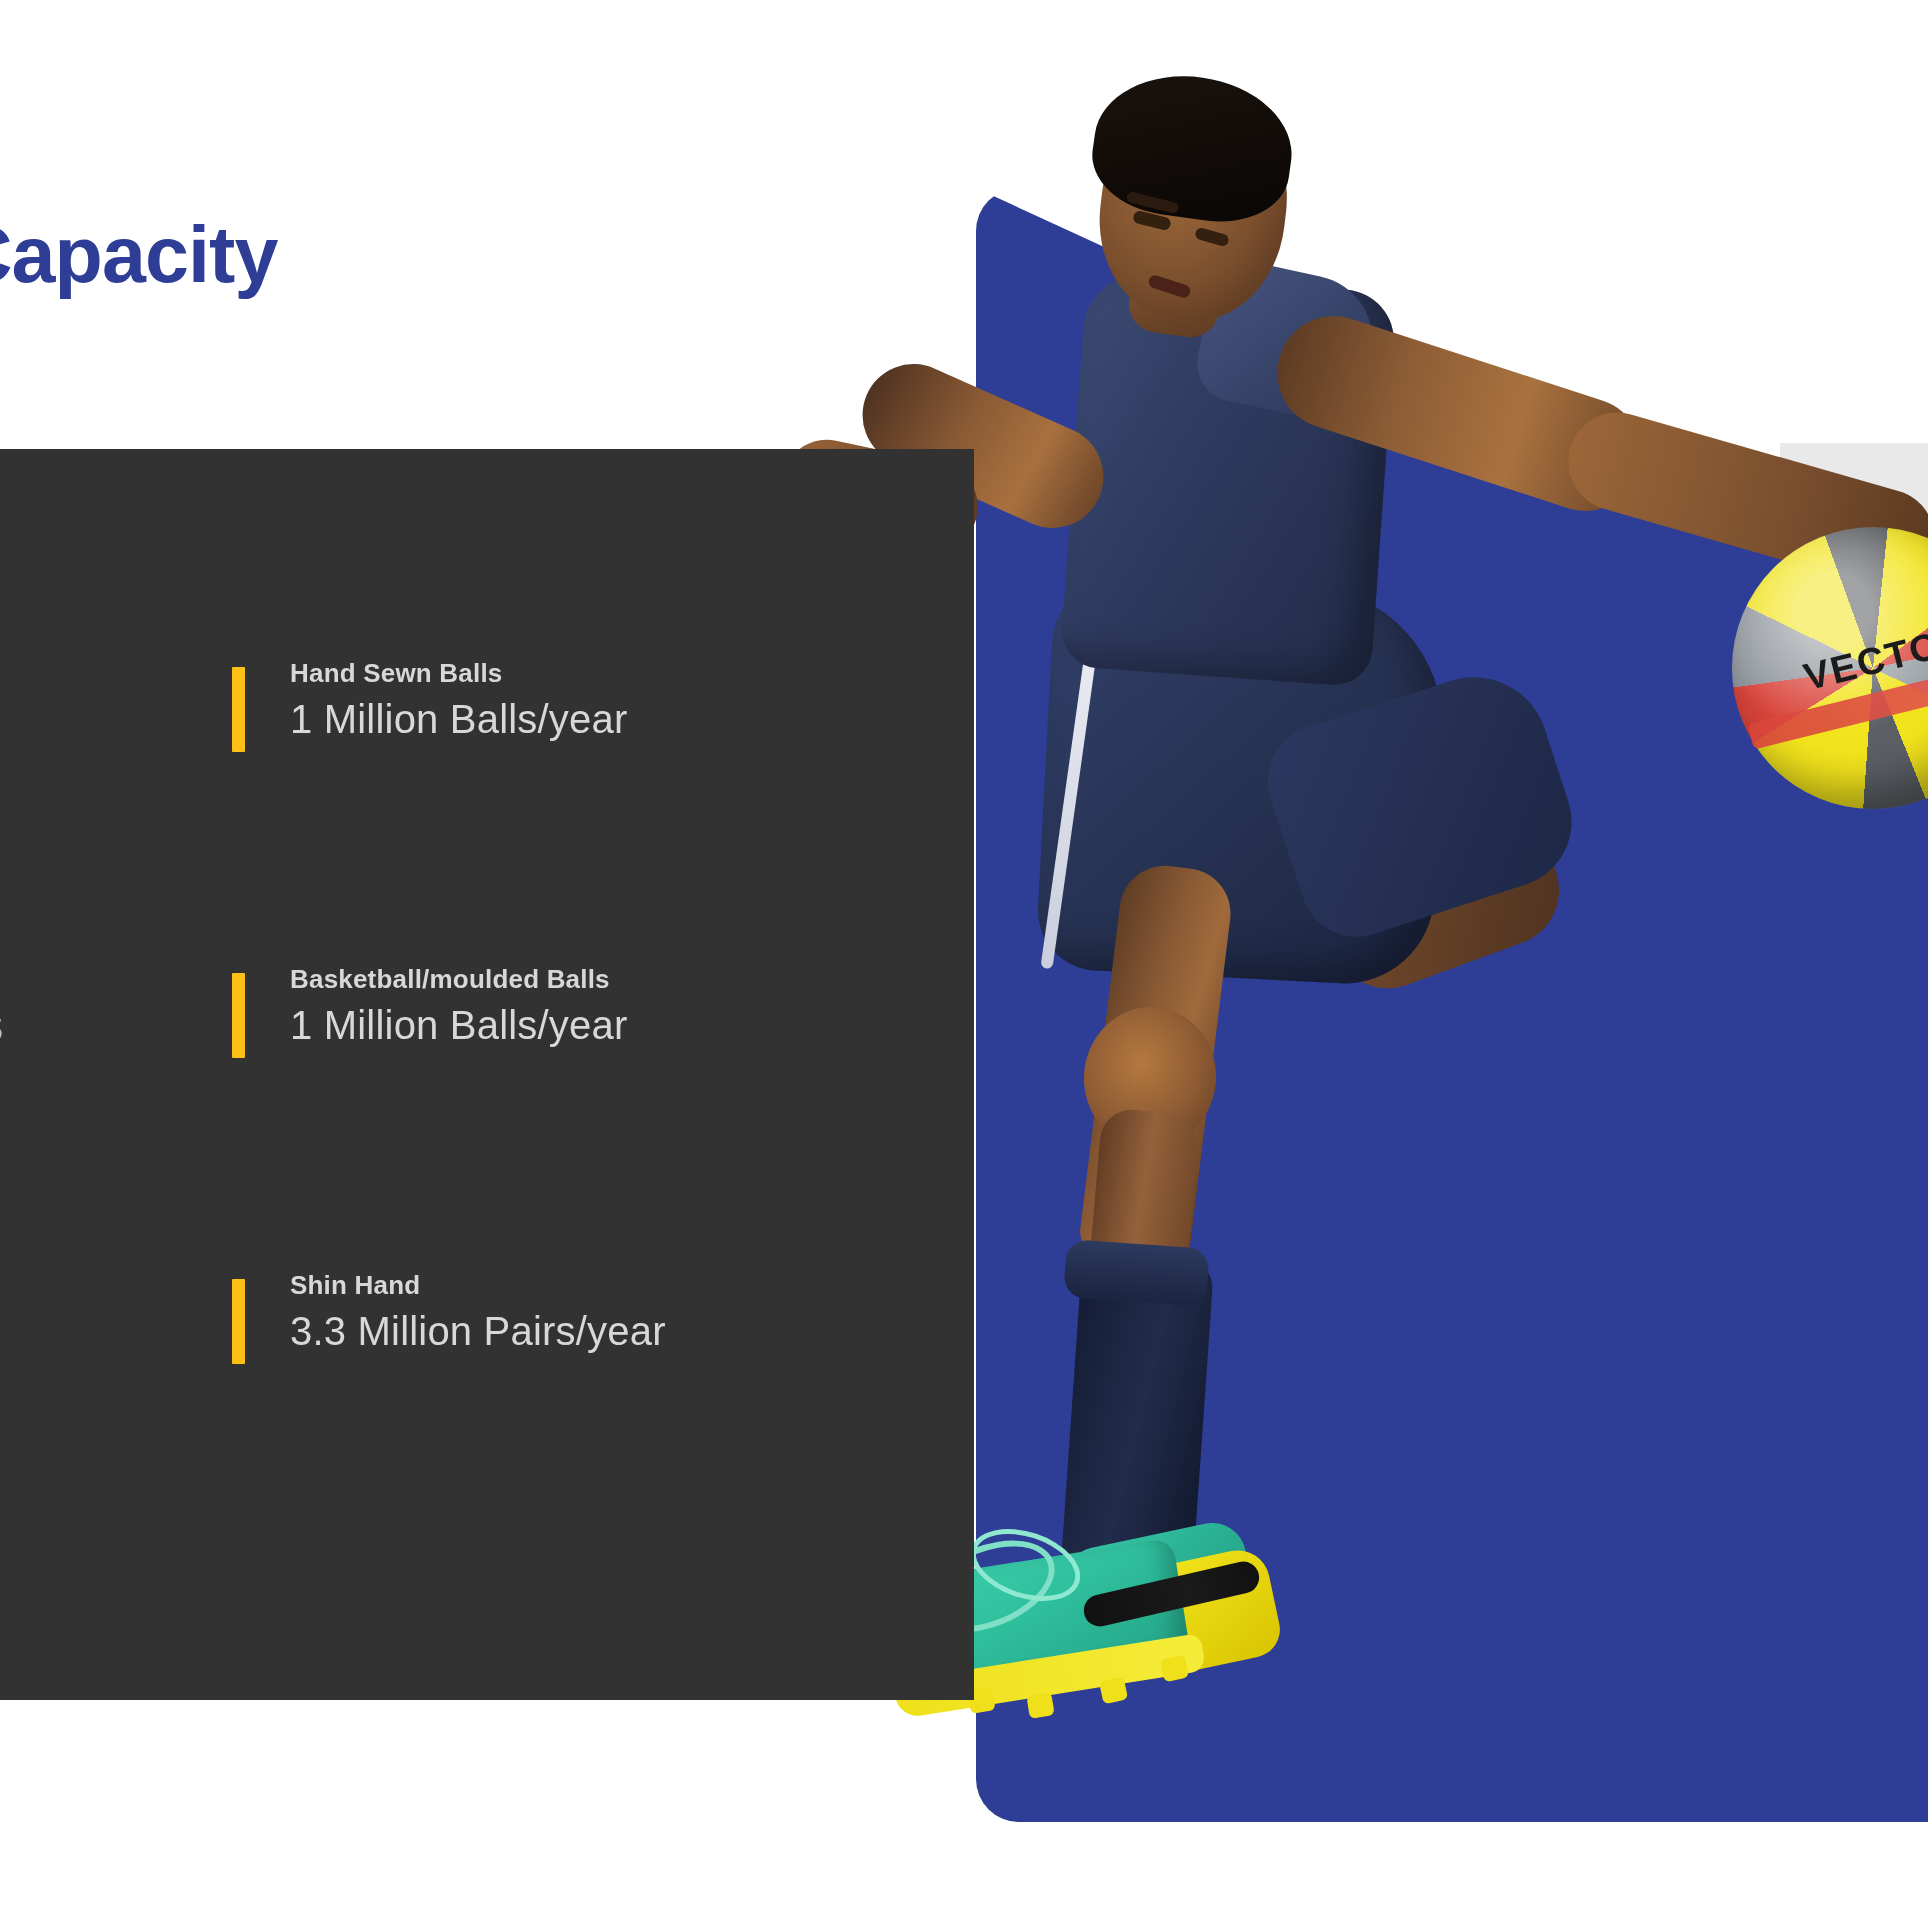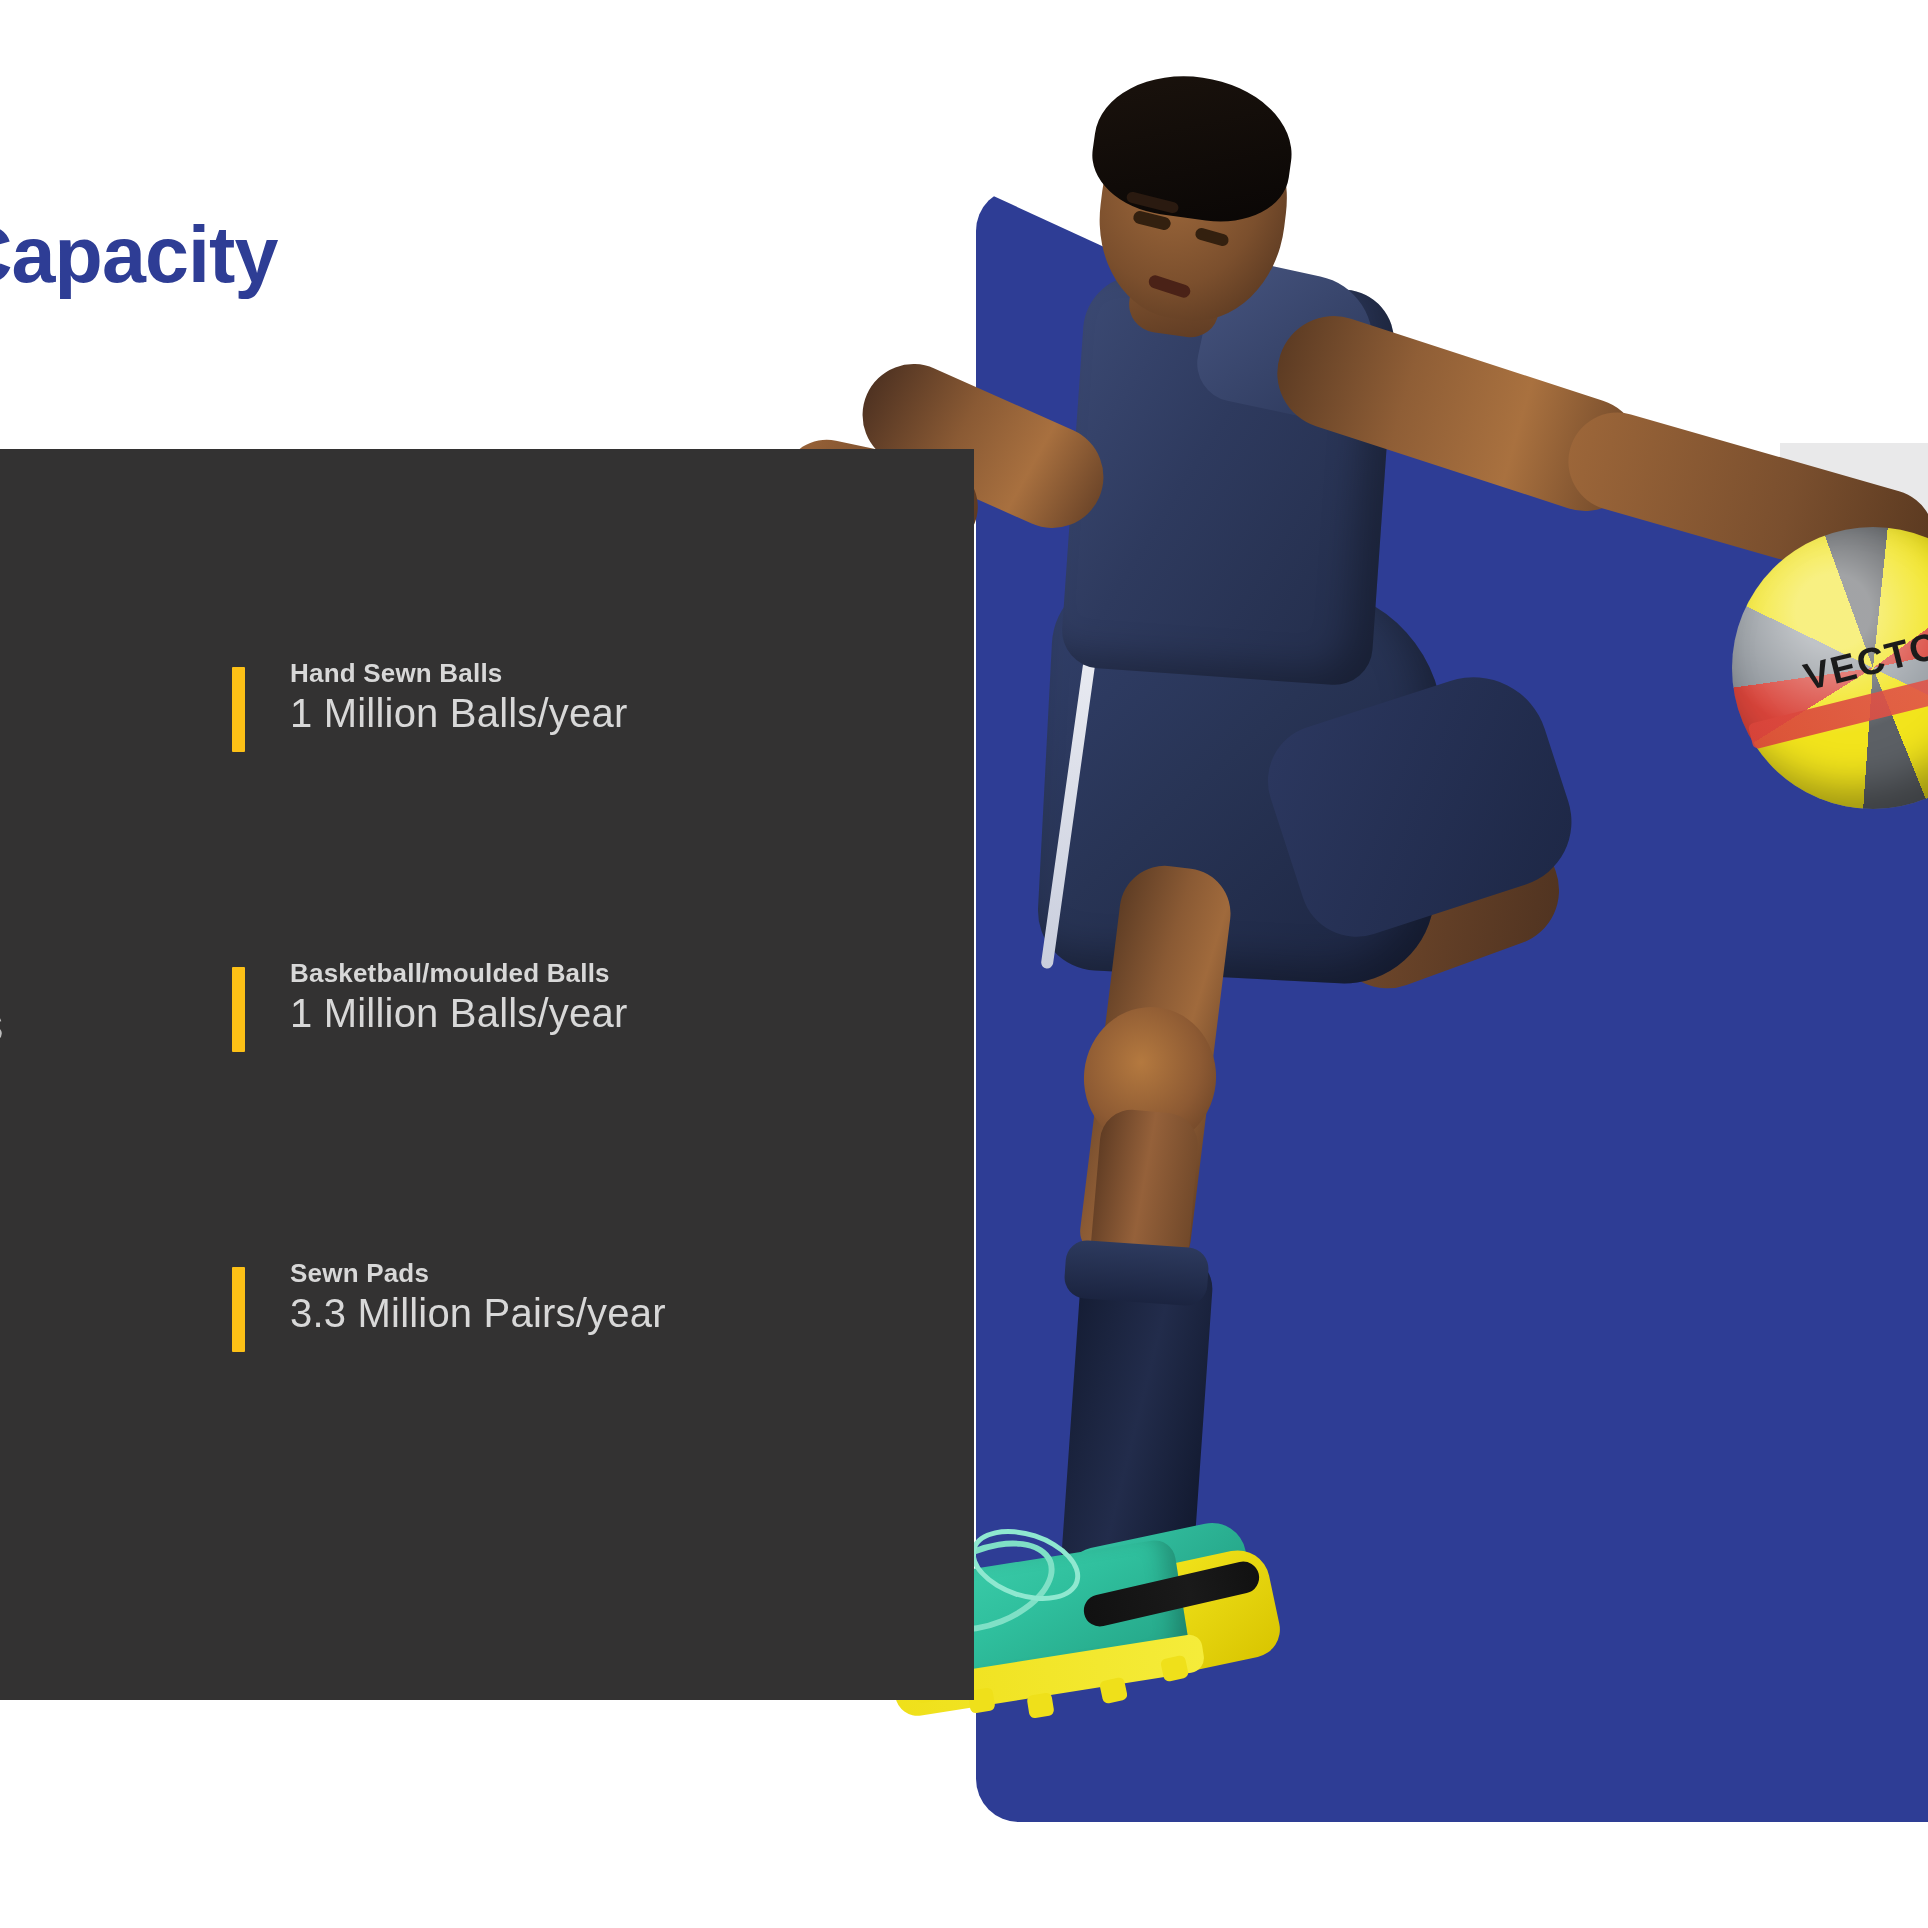--- a/index.html
+++ b/index.html
@@ -51,21 +51,21 @@
   .cap-bar{
     position:absolute; left:0; top:7.5px; width:13px; height:85px;
     background:#fcc016; border-radius:0.9px;
   }
   .cap-title{
     font-size:26px; font-weight:bold; color:#d8d8d8;
     line-height:1.12; white-space:nowrap; letter-spacing:0.2px;
   }
   .cap-value{
     font-size:40px; font-weight:400; color:#d8d8d8;
-    line-height:1.2; margin-top:1px; white-space:nowrap; letter-spacing:0.2px;
+    line-height:1.2; margin-top:7px; white-space:nowrap; letter-spacing:0.2px;
   }
 
   
   .player{ position:absolute; left:960px; top:56px; width:968px; height:1761px; }
   .ph{ position:absolute; }
 
   
   .leg-front{
     left:141px; top:810px; width:111px; height:395px;
     background:linear-gradient(100deg,#5a3a23 0%,#8a5a34 38%,#a06a3c 62%,#613d24 100%);
@@ -328,20 +328,20 @@
     </div>
 
     <div class="cap-item">
       <span class="cap-bar"></span>
       <div class="cap-title">Basketball/moulded Balls</div>
       <div class="cap-value">1 Million Balls/year</div>
     </div>
 
     <div class="cap-item">
       <span class="cap-bar"></span>
-      <div class="cap-title">Sewn Pads</div>
+      <div class="cap-title">Shin Hand</div>
       <div class="cap-value">3.3 Million Pairs/year</div>
     </div>
 
   </div>
 
 </div>
 
 
 </body></html>

